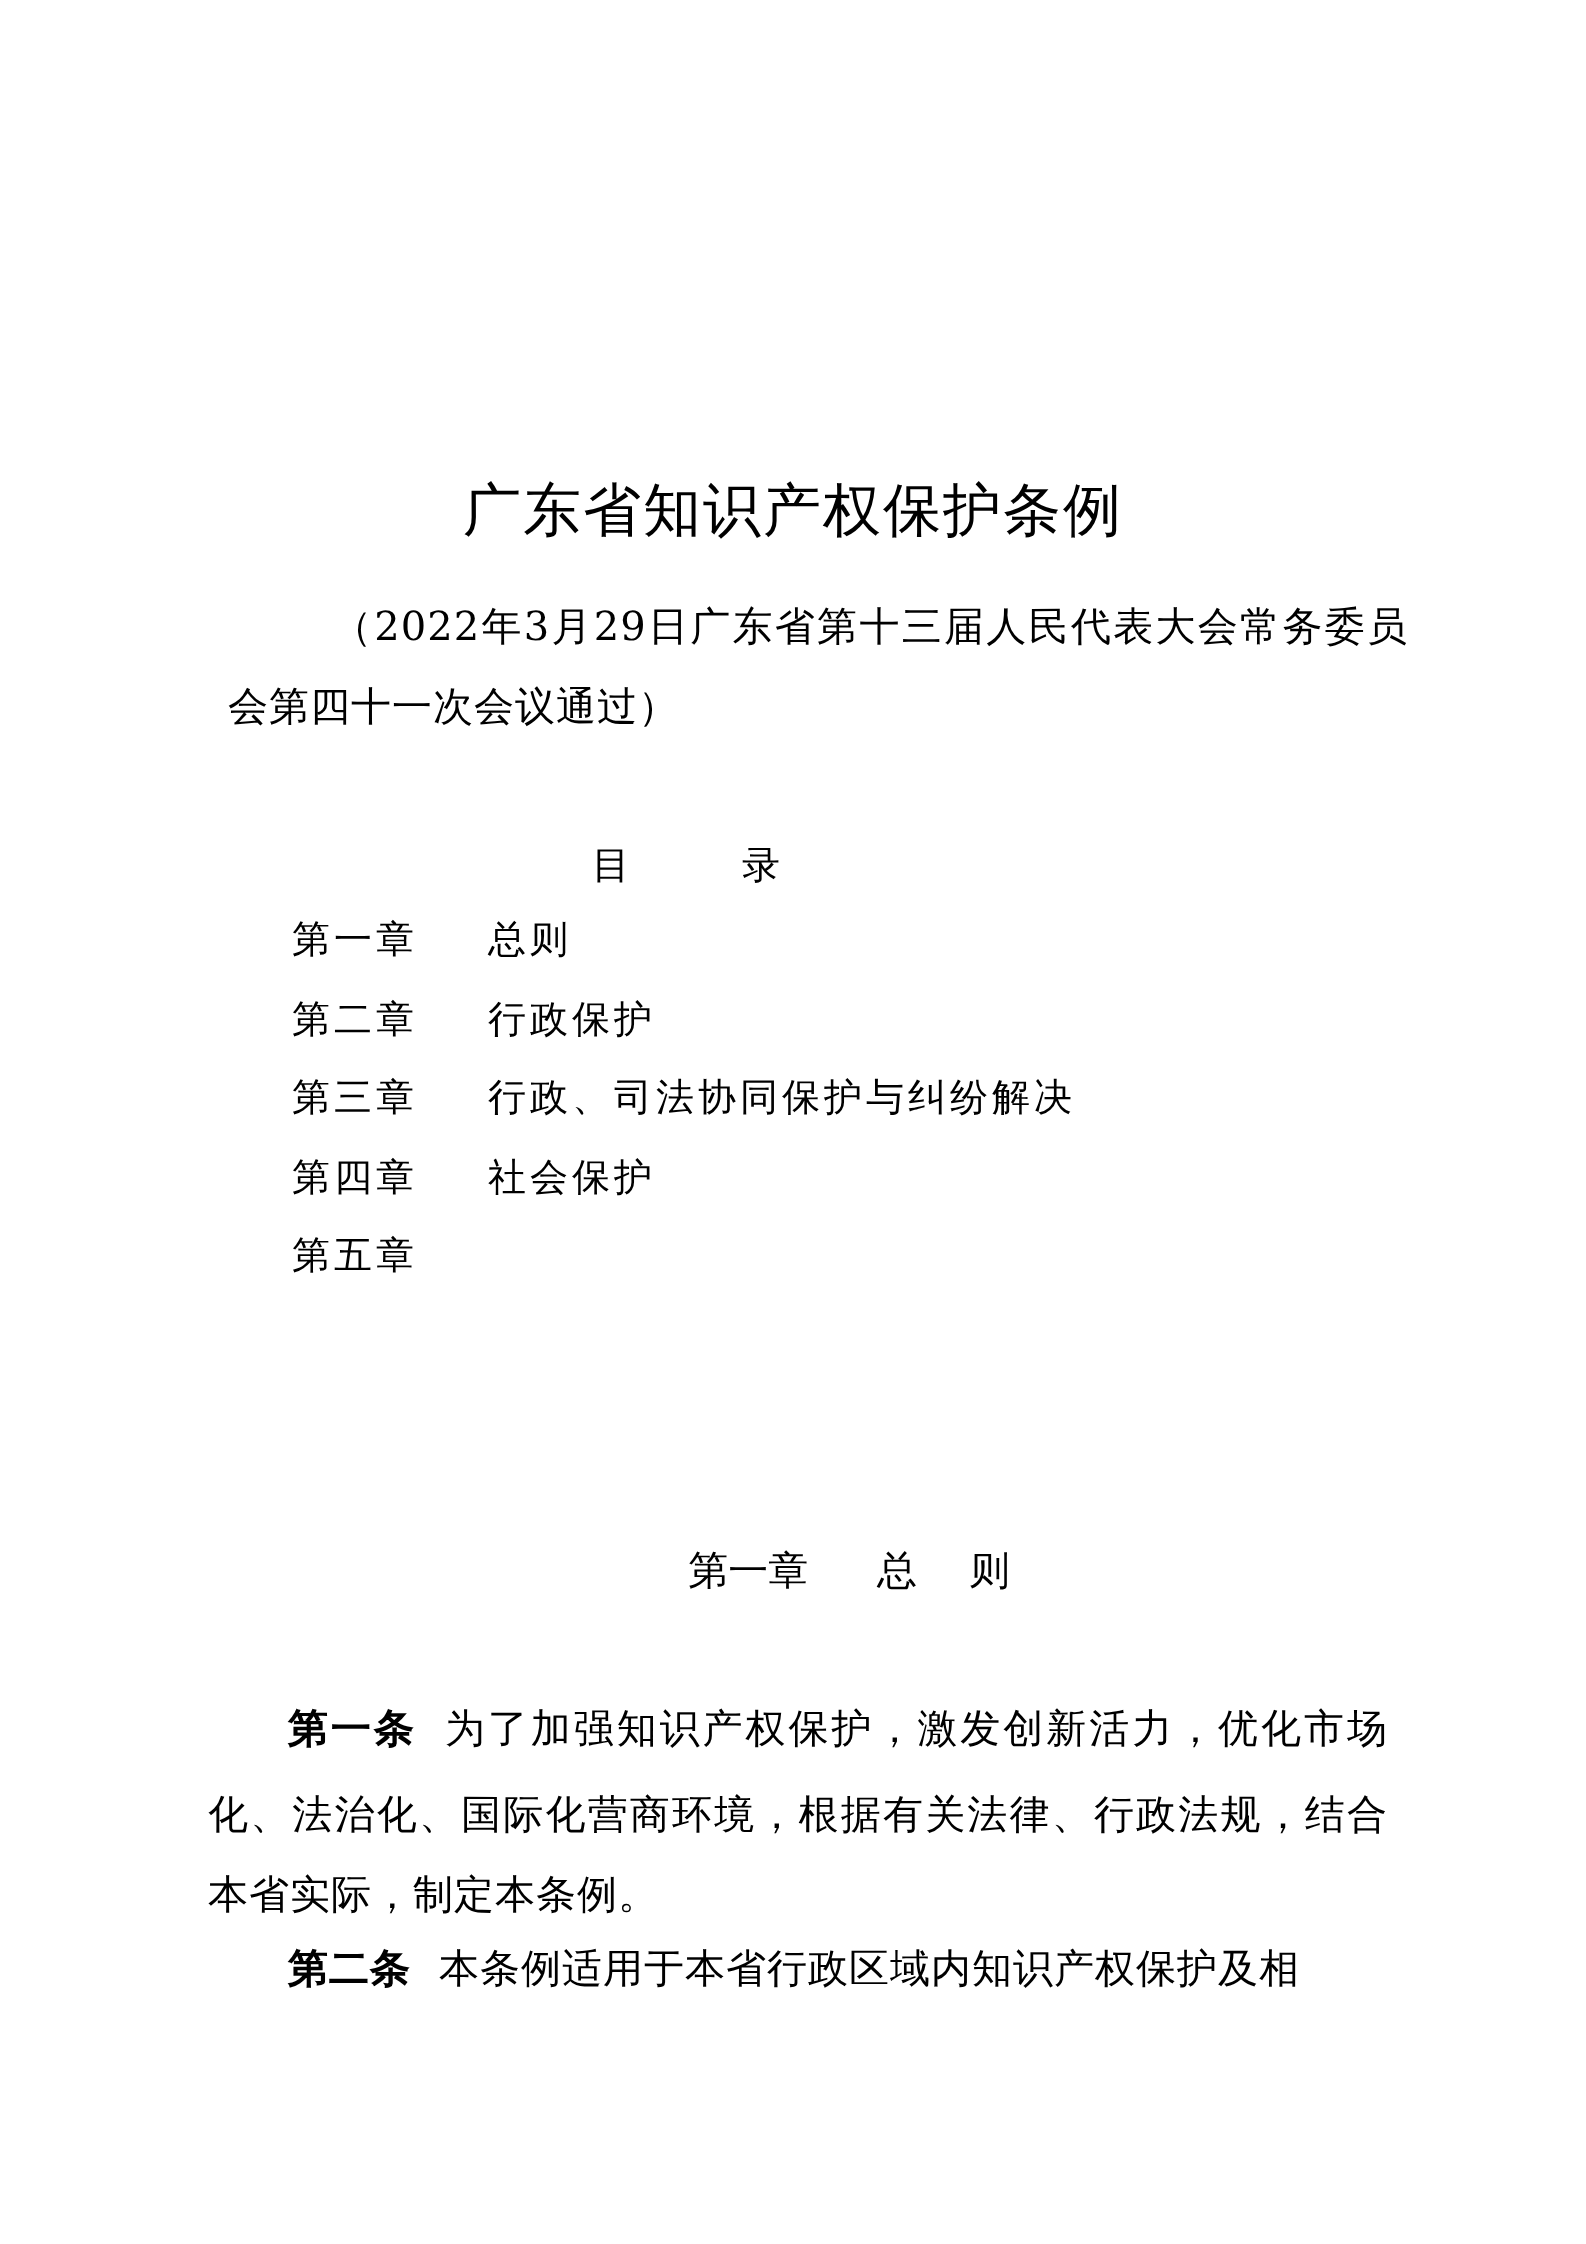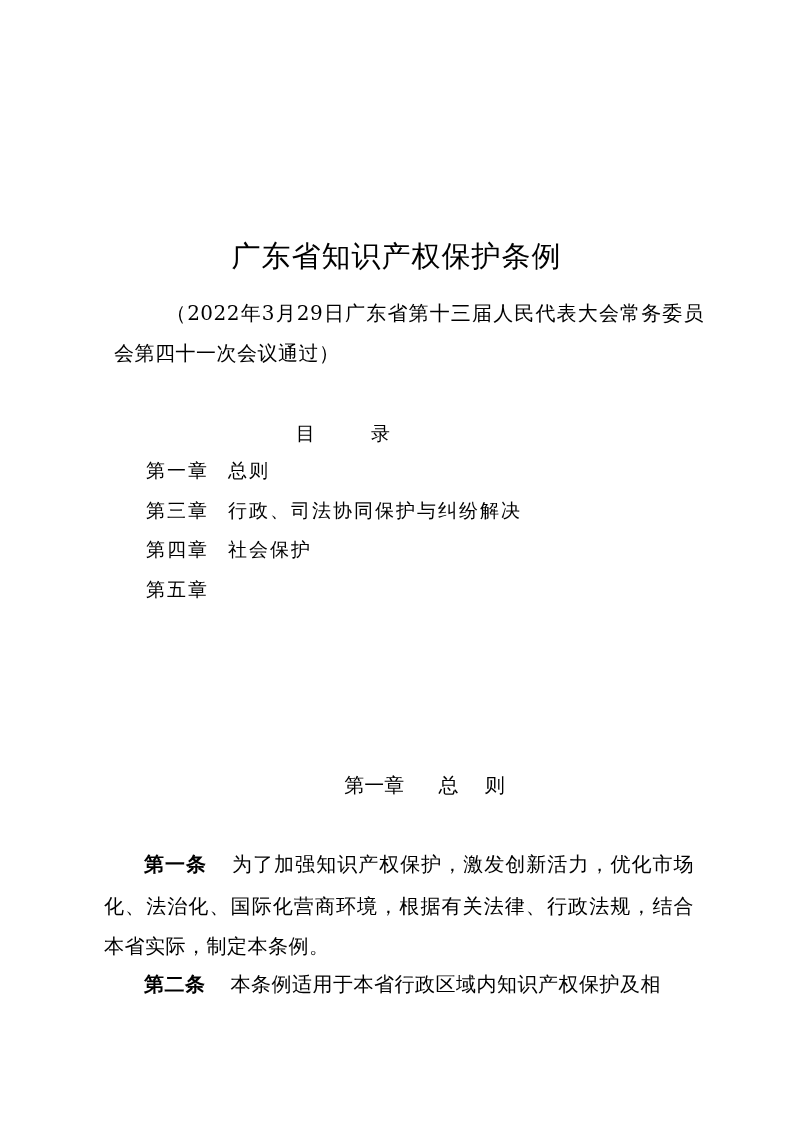--- a/index.html
+++ b/index.html
@@ -19,50 +19,54 @@
     letter-spacing: 0.5px; white-space: normal; text-align: justify;
   }
   .subtitle { top: 293px; text-indent: 52px; margin-left: 10px; }
   .toc-heading {
     left: 0; width: 686px; top: 418px; text-align: center; font-size: 19px; line-height: 30px;
   }
   .toc-heading span { display: inline-block; margin: 0 20px; }
   .toc-list { left: 146px; top: 455px; font-size: 19px; }
   .toc-item { height: 39.5px; line-height: 30px; display: flex; }
   .toc-chap { width: 82px; letter-spacing: 2px; }
-  .toc-name { letter-spacing: 2px; }
+  .toc-name { letter-spacing: 2px; margin-left: 16px; }
   .chap-heading {
     left: 0; width: 793px; top: 770px; text-align: center;
     font-family: "DejaVu Sans", "Liberation Sans", sans-serif;
     font-size: 20px; line-height: 30px; padding-left: 28px;
   }
   .chap-heading span { margin: 0 8px; }
   .article { top: 844px; }
   .article2 { top: 964px; }
   .art-label {
     font-family: Liberation Mono, monospace; font-weight: bold;
-    margin-right: 25px;
+    margin-right: 14px;
   }
 </style>
 </head>
 <body>
 
 <div class="abs title">广东省知识产权保护条例</div>
 
 <div class="abs para subtitle">（2022年3月29日广东省第十三届人民代表大会常务委员会第四十一次会议通过）</div>
 
 <div class="abs toc-heading">
   <span>目</span>
   <span style="margin-left:30px">录</span>
 </div>
 
 <div class="abs toc-list">
   <div class="toc-item">
     <span class="toc-chap">第一章</span>
     <span class="toc-name">总则</span>
+  </div>
+  <div class="toc-item">
+    <span class="toc-chap">第二章</span>
+    <span class="toc-name">行政保护</span>
   </div>
   <div class="toc-item">
     <span class="toc-chap">第三章</span>
     <span class="toc-name">行政、司法协同保护与纠纷解决</span>
   </div>
   <div class="toc-item">
     <span class="toc-chap">第四章</span>
     <span class="toc-name">社会保护</span>
   </div>
   <div class="toc-item">

